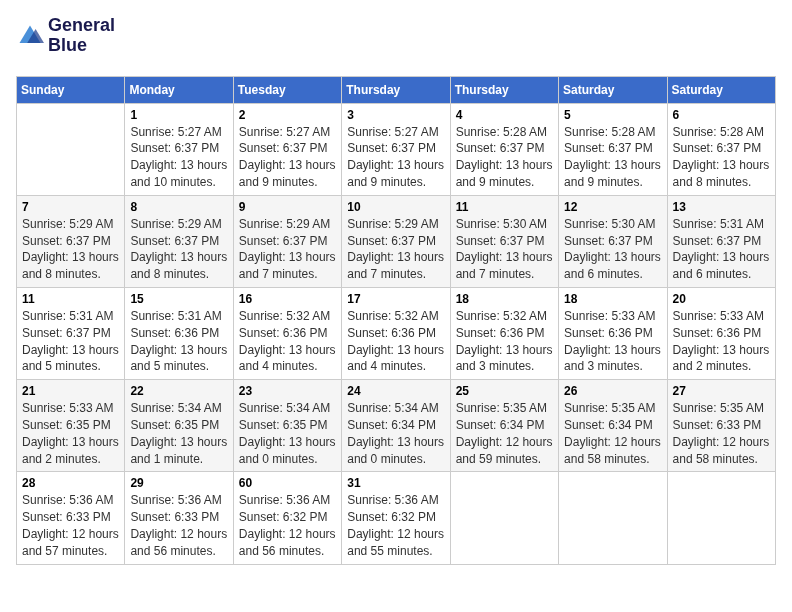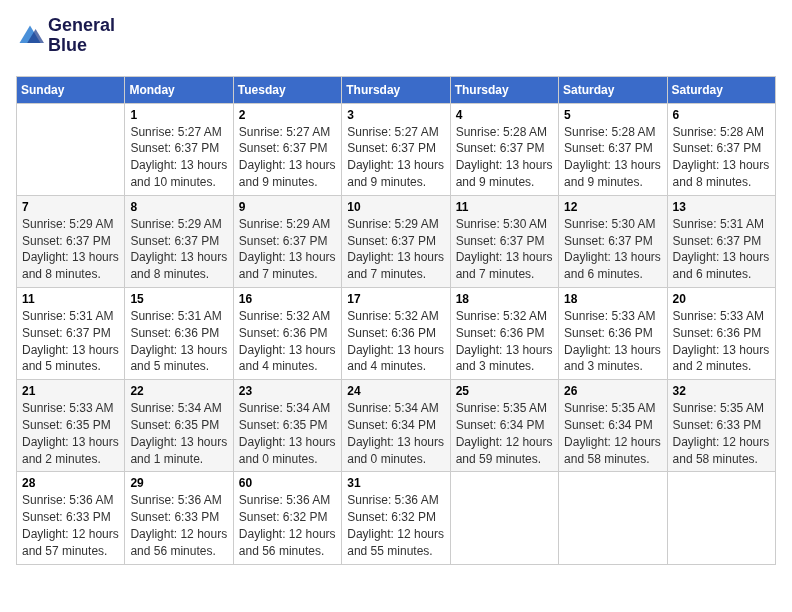--- a/index.html
+++ b/index.html
@@ -219,21 +219,21 @@
         </td>
         <td>
           <span class="day-number">25</span>
           <div class="day-info">Sunrise: 5:35 AM<br>Sunset: 6:34 PM<br>Daylight: 12 hours and 59 minutes.</div>
         </td>
         <td>
           <span class="day-number">26</span>
           <div class="day-info">Sunrise: 5:35 AM<br>Sunset: 6:34 PM<br>Daylight: 12 hours and 58 minutes.</div>
         </td>
         <td>
-          <span class="day-number">32</span>
+          <span class="day-number">27</span>
           <div class="day-info">Sunrise: 5:35 AM<br>Sunset: 6:33 PM<br>Daylight: 12 hours and 58 minutes.</div>
         </td>
       </tr>
       <tr>
         <td>
           <span class="day-number">28</span>
           <div class="day-info">Sunrise: 5:36 AM<br>Sunset: 6:33 PM<br>Daylight: 12 hours and 57 minutes.</div>
         </td>
         <td>
           <span class="day-number">29</span>

